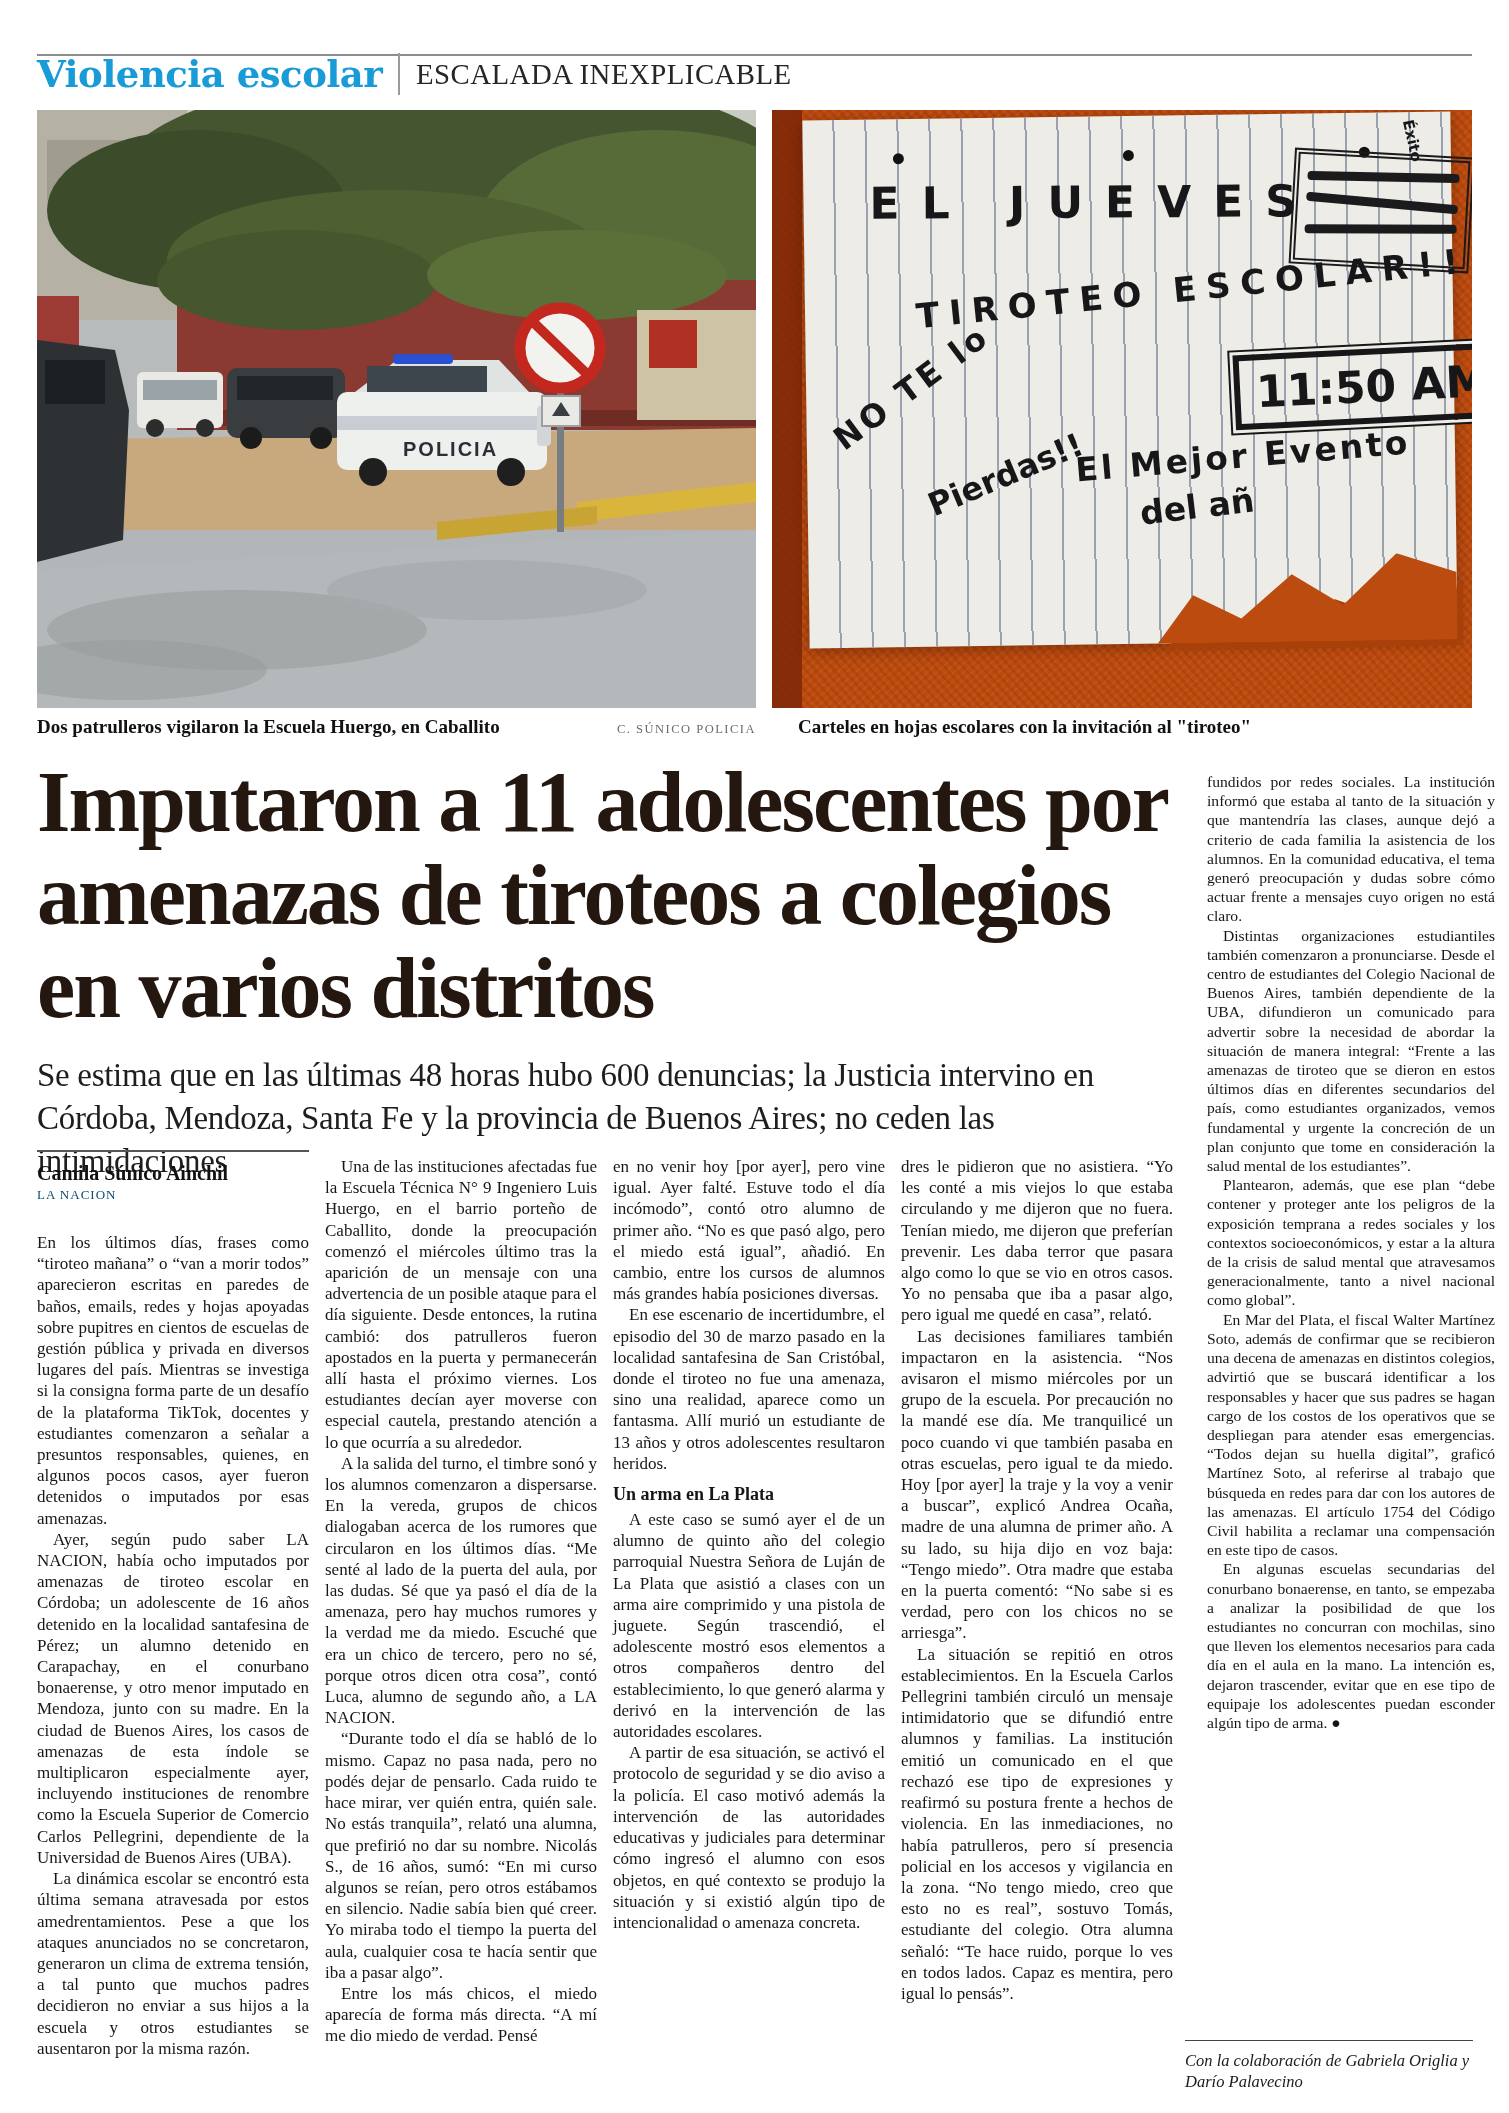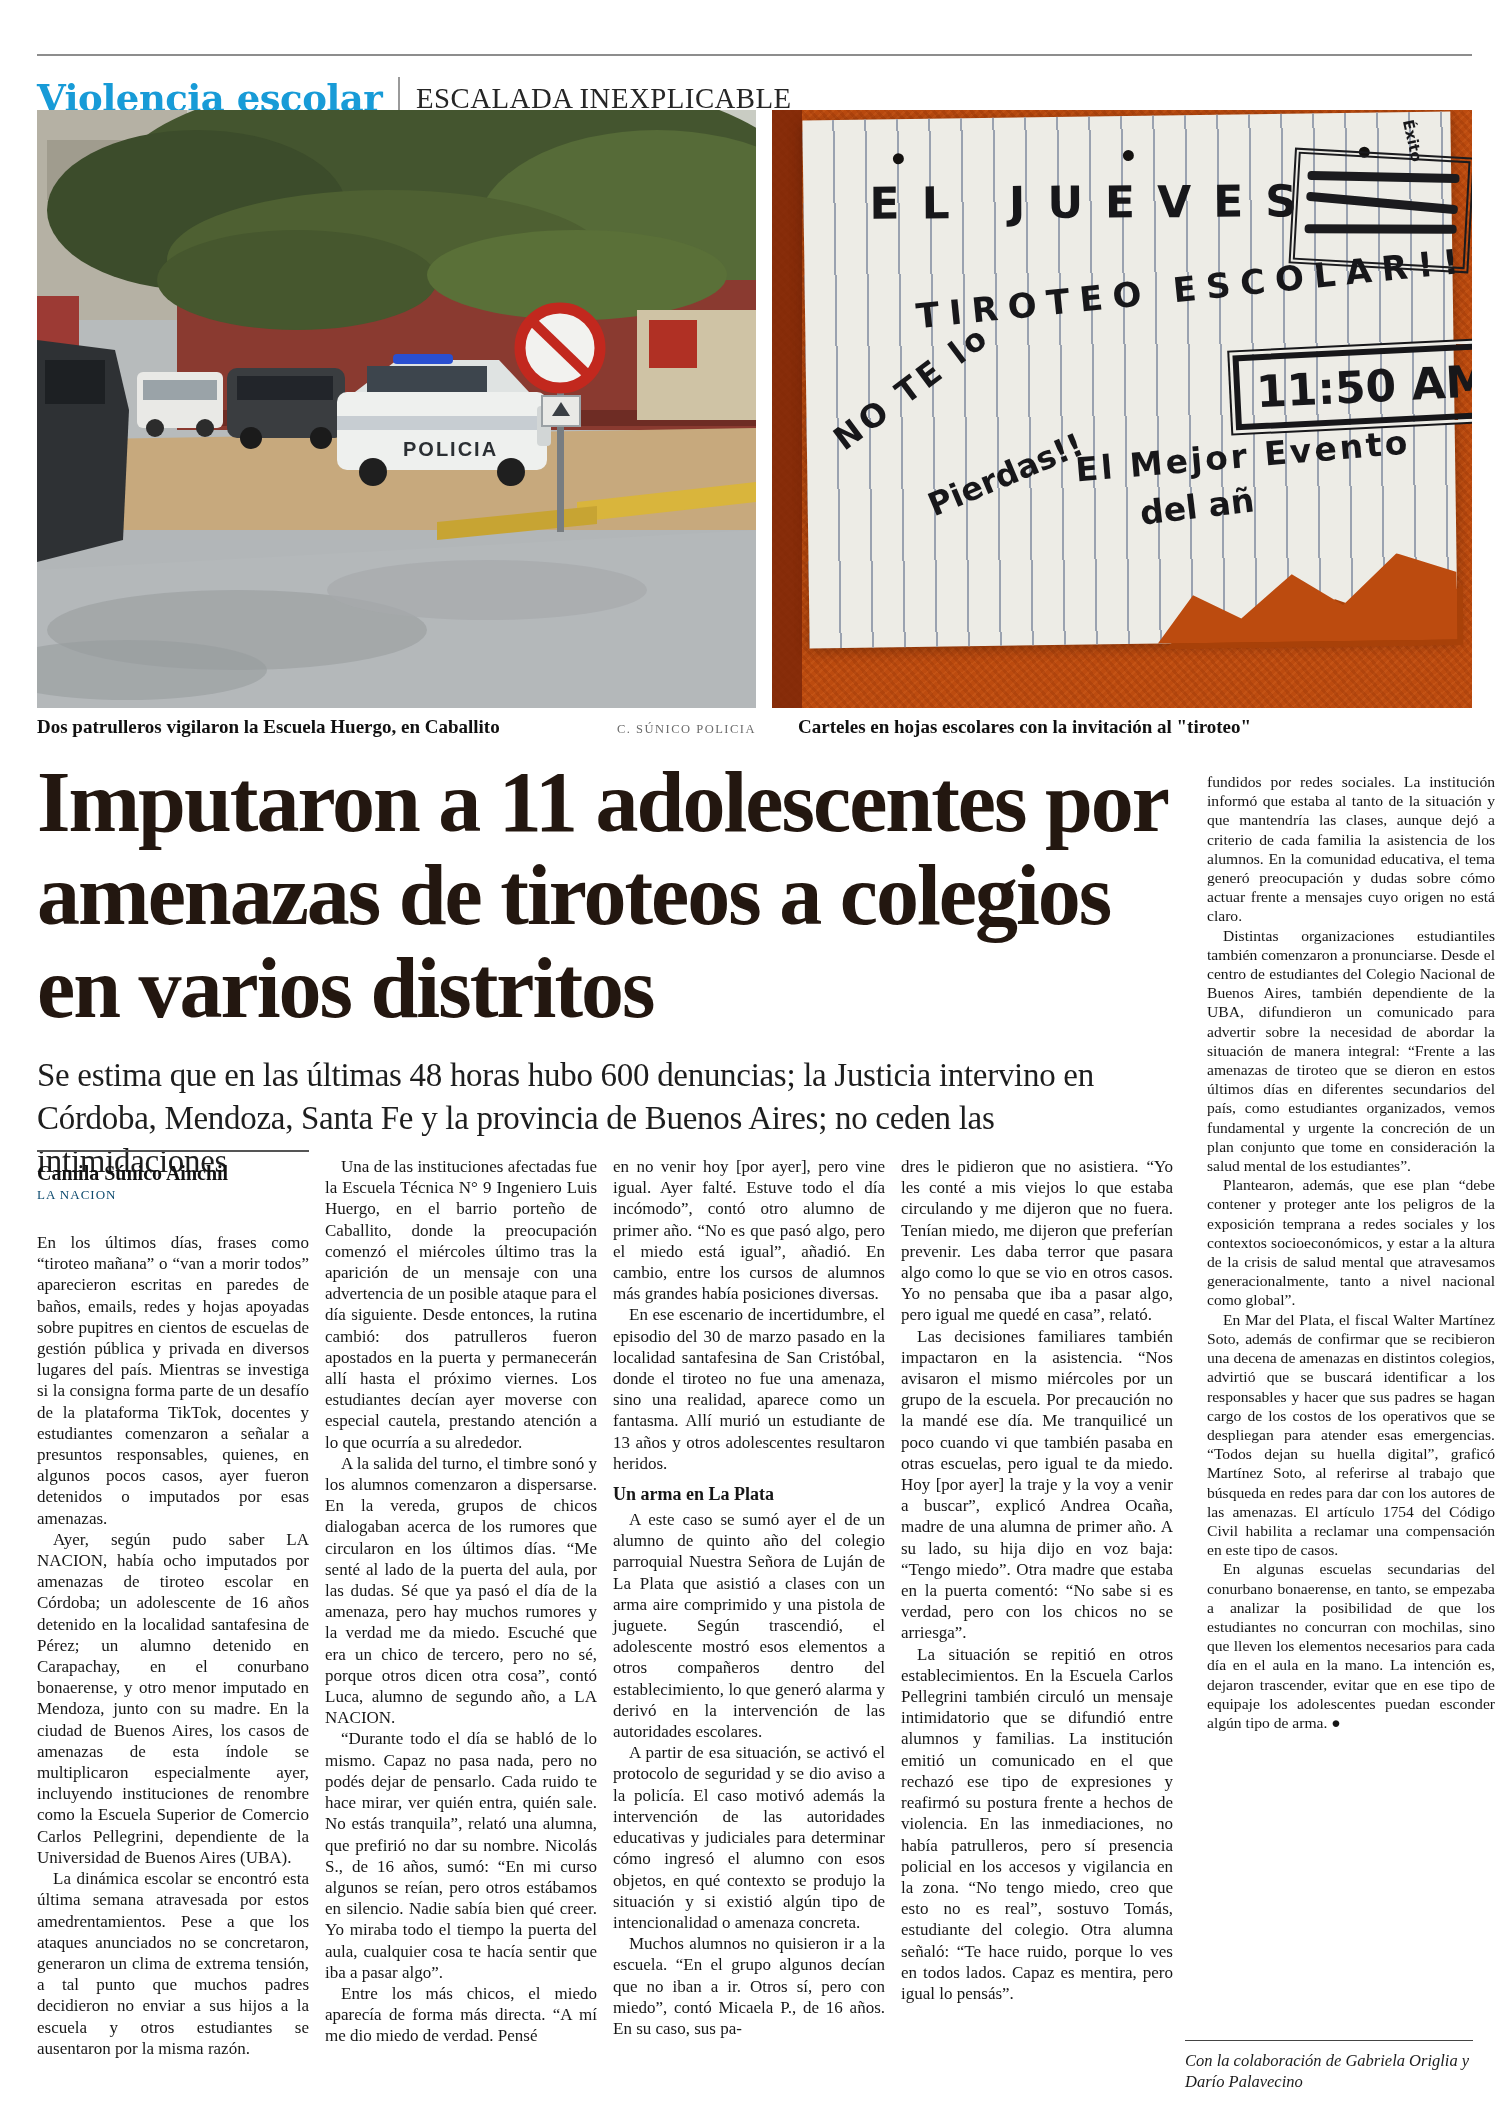--- a/index.html
+++ b/index.html
@@ -4,21 +4,21 @@
 <style>
   html,body{margin:0;padding:0;}
   body{
     width:1509px;height:2113px;position:relative;background:#ffffff;
     font-family:"Liberation Serif","DejaVu Serif",serif;color:#151515;
     overflow:hidden;
   }
   .abs{position:absolute;}
   
   .top-rule{left:37px;right:37px;top:54px;border-top:2px solid #8d8d8d;}
-  .kicker{left:37px;top:76px;display:flex;align-items:center;gap:16px;}
+  .kicker{left:37px;top:52px;display:flex;align-items:center;gap:16px;}
   .kicker-section{font-family:"DejaVu Serif",serif;font-weight:bold;font-size:37px;color:#189bd7;letter-spacing:-0.5px;}
   .kicker-divider{width:2px;height:42px;background:#9a9a9a;}
   .kicker-tag{font-size:30px;color:#262626;letter-spacing:0.5px;transform:scaleX(.96);transform-origin:left;}
   
   .photo{overflow:hidden;background:#888;}
   .photo-left{left:37px;top:110px;width:719px;height:598px;}
   .photo-right{left:772px;top:110px;width:700px;height:598px;background:#bc4b0f;}
   .weave{position:absolute;inset:0;
     background:
       repeating-linear-gradient(48deg, rgba(140,48,6,.25) 0 3px, rgba(0,0,0,0) 3px 7px),
@@ -197,21 +197,20 @@
   </div>
 <div class="abs col col3">
   <div>
       <p>en no venir hoy [por ayer], pero vine igual. Ayer falté. Estuve todo el día incómodo”, contó otro alumno de primer año. “No es que pasó algo, pero el miedo está igual”, añadió. En cambio, entre los cursos de alumnos más grandes había posiciones diversas.</p>
       <p>En ese escenario de incertidumbre, el episodio del 30 de marzo pasado en la localidad santafesina de San Cristóbal, donde el tiroteo no fue una amenaza, sino una realidad, aparece como un fantasma. Allí murió un estudiante de 13 años y otros adolescentes resultaron heridos.</p>
     </div>
   <div class="inline-subhead">Un arma en La Plata</div>
   <div class="indent-first">
       <p>A este caso se sumó ayer el de un alumno de quinto año del colegio parroquial Nuestra Señora de Luján de La Plata que asistió a clases con un arma aire comprimido y una pistola de juguete. Según trascendió, el adolescente mostró esos elementos a otros compañeros dentro del establecimiento, lo que generó alarma y derivó en la intervención de las autoridades escolares.</p>
       <p>A partir de esa situación, se activó el protocolo de seguridad y se dio aviso a la policía. El caso motivó además la intervención de las autoridades educativas y judiciales para determinar cómo ingresó el alumno con esos objetos, en qué contexto se produjo la situación y si existió algún tipo de intencionalidad o amenaza concreta.</p>
-      <p>Muchos alumnos no quisieron ir a la escuela. “En el grupo algunos decían que no iban a ir. Otros sí, pero con miedo”, contó Micaela P., de 16 años. En su caso, sus pa-</p>
     </div>
 </div>
 <div class="abs col col4">
     <p>dres le pidieron que no asistiera. “Yo les conté a mis viejos lo que estaba circulando y me dijeron que no fuera. Tenían miedo, me dijeron que preferían prevenir. Les daba terror que pasara algo como lo que se vio en otros casos. Yo no pensaba que iba a pasar algo, pero igual me quedé en casa”, relató.</p>
     <p>Las decisiones familiares también impactaron en la asistencia. “Nos avisaron el mismo miércoles por un grupo de la escuela. Por precaución no la mandé ese día. Me tranquilicé un poco cuando vi que también pasaba en otras escuelas, pero igual te da miedo. Hoy [por ayer] la traje y la voy a venir a buscar”, explicó Andrea Ocaña, madre de una alumna de primer año. A su lado, su hija dijo en voz baja: “Tengo miedo”. Otra madre que estaba en la puerta comentó: “No sabe si es verdad, pero con los chicos no se arriesga”.</p>
     <p>La situación se repitió en otros establecimientos. En la Escuela Carlos Pellegrini también circuló un mensaje intimidatorio que se difundió entre alumnos y familias. La institución emitió un comunicado en el que rechazó ese tipo de expresiones y reafirmó su postura frente a hechos de violencia. En las inmediaciones, no había patrulleros, pero sí presencia policial en los accesos y vigilancia en la zona. “No tengo miedo, creo que esto no es real”, sostuvo Tomás, estudiante del colegio. Otra alumna señaló: “Te hace ruido, porque lo ves en todos lados. Capaz es mentira, pero igual lo pensás”.</p>
   </div>
 <div class="abs col col5">
     <p>fundidos por redes sociales. La institución informó que estaba al tanto de la situación y que mantendría las clases, aunque dejó a criterio de cada familia la asistencia de los alumnos. En la comunidad educativa, el tema generó preocupación y dudas sobre cómo actuar frente a mensajes cuyo origen no está claro.</p>
     <p>Distintas organizaciones estudiantiles también comenzaron a pronunciarse. Desde el centro de estudiantes del Colegio Nacional de Buenos Aires, también dependiente de la UBA, difundieron un comunicado para advertir sobre la necesidad de abordar la situación de manera integral: “Frente a las amenazas de tiroteo que se dieron en estos últimos días en diferentes secundarios del país, como estudiantes organizados, vemos fundamental y urgente la concreción de un plan conjunto que tome en consideración la salud mental de los estudiantes”.</p>

